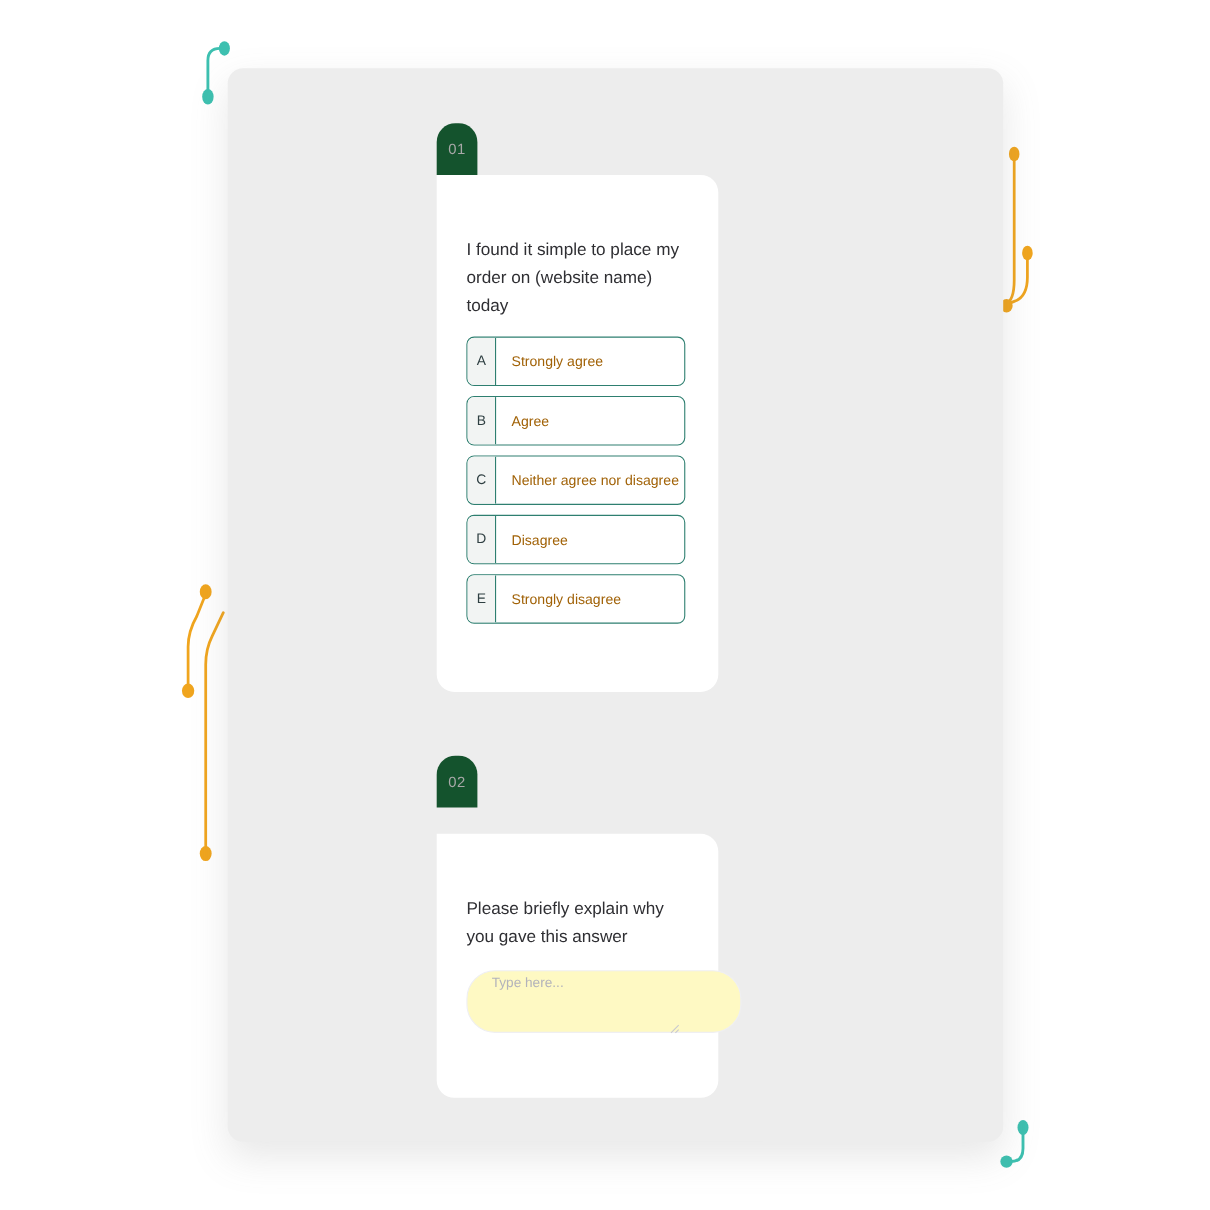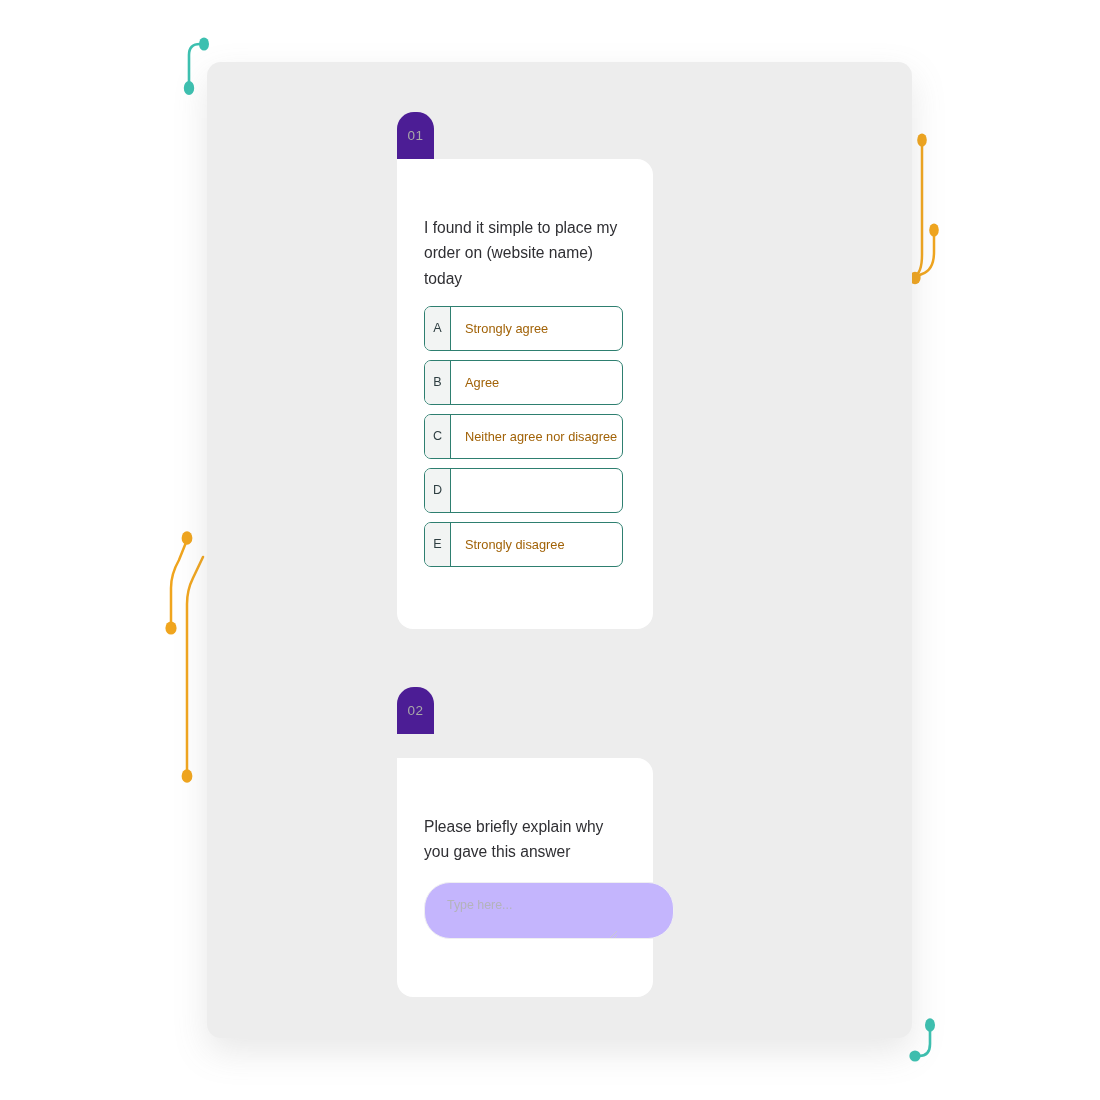--- a/index.html
+++ b/index.html
@@ -40,21 +40,21 @@
 
   
   .qblock { position: absolute; }
 
   .qtab {
     position: absolute;
     left: 0;
     top: 0;
     width: 37px;
     height: 47px;
-    background: #4c1d95;
+    background: #14532d;
     border-top-left-radius: 17px;
     border-top-right-radius: 17px;
     display: flex;
     align-items: center;
     justify-content: center;
   }
   .qtab-num {
     font-size: 13.5px;
     color: #a8a8a8;
     letter-spacing: 0.4px;
@@ -117,22 +117,22 @@
   
   .answer-area {
     margin-top: 17px;
     position: relative;
   }
   .answer-input {
     width: 250px;
     height: 57px;
     border: 1.1px solid #efeff2;
     border-radius: 26px;
-    background: #c4b5fd;
-    padding: 15px 22px;
+    background: #fef9c3;
+    padding: 3px 22px;
     font-family: "Liberation Sans", sans-serif;
     font-size: 12.4px;
     color: #3a3a3f;
     resize: none;
     outline: none;
     overflow: hidden;
   }
   .answer-input::placeholder { color: #b3b3bb; }
 
   .resize-grip {
@@ -209,20 +209,21 @@
             <span class="option-label">Agree</span>
           </div>
 
           <div class="option">
             <span class="option-letter">C</span>
             <span class="option-label">Neither agree nor disagree</span>
           </div>
 
           <div class="option">
             <span class="option-letter">D</span>
+            <span class="option-label">Disagree</span>
           </div>
 
           <div class="option">
             <span class="option-letter">E</span>
             <span class="option-label">Strongly disagree</span>
           </div>
 
         </div>
       </div>
     </div>

